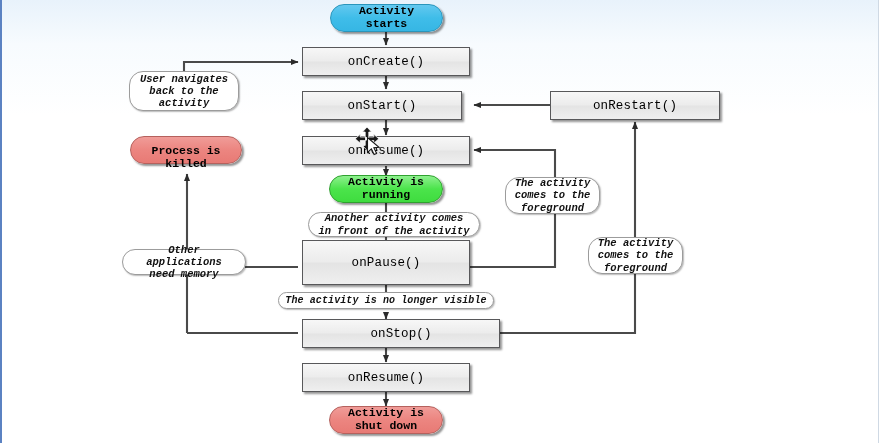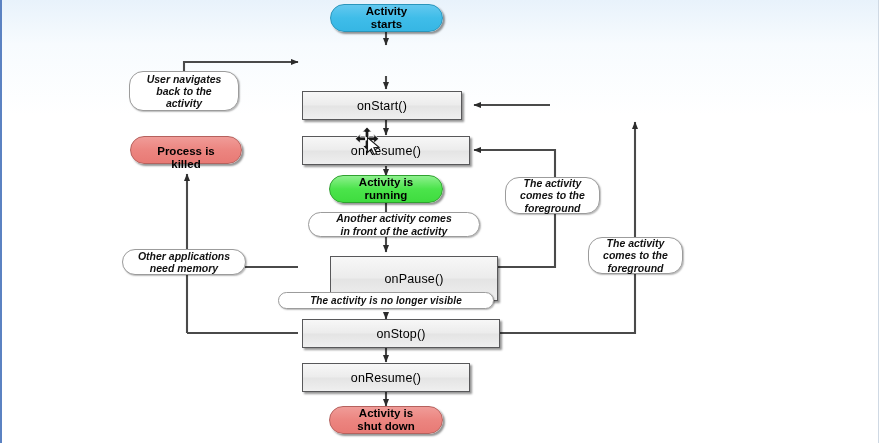--- a/index.html
+++ b/index.html
@@ -6,21 +6,21 @@
     margin: 0;
     padding: 0;
     background: #ffffff;
   }
   #page {
     position: relative;
     width: 879px;
     height: 443px;
     overflow: hidden;
     background: linear-gradient(to bottom, #e8f2fb 0%, #f7fbfe 10%, #ffffff 26%, #ffffff 100%);
-    font-family: Liberation Sans, sans-serif;
+    font-family: Liberation Mono, monospace;
     box-sizing: border-box;
     border-left: 2px solid #5b82c2;
     border-right: 1px solid #cfd9e4;
   }
   #canvas {
     position: absolute;
     inset: 0;
   }
   svg.wires {
     position: absolute;
@@ -147,41 +147,47 @@
         <path d="M296,333 L185,333"></path>
         <path d="M296,267 L243,267"></path>
       </g>
     </svg>
 
     <div class="node pill start" style="left:328px; top:4px; width:113px; height:28px;">
       <span style="white-space:pre-line;">Activity
 starts</span>
     </div>
 
+    <div class="node method" style="left:300px; top:47px; width:168px; height:29px;">
+      <span>onCreate()</span>
+    </div>
 
     <div class="node method" style="left:300px; top:91px; width:160px; height:29px;">
       <span>onStart()</span>
     </div>
 
+    <div class="node method" style="left:548px; top:91px; width:170px; height:29px;">
+      <span>onRestart()</span>
+    </div>
 
     <div class="node method" style="left:300px; top:136px; width:168px; height:29px;">
       <span>onResume()</span>
     </div>
 
     <div class="node pill running" style="left:327px; top:175px; width:114px; height:28px;">
       <span style="white-space:pre-line;">Activity is
 running</span>
     </div>
 
     <div class="node pill killed" style="left:128px; top:136px; width:112px; height:28px;">
       <span style="white-space:pre-line;margin-top:16px;">Process is
 killed</span>
     </div>
 
-    <div class="node method" style="left:300px; top:256px; width:168px; height:45px;margin-left:28px;">
+    <div class="node method" style="left:300px; top:240px; width:168px; height:45px;">
       <span>onPause()</span>
     </div>
 
     <div class="node method" style="left:300px; top:319px; width:198px; height:29px;">
       <span>onStop()</span>
     </div>
 
     <div class="node method" style="left:300px; top:363px; width:168px; height:29px;">
       <span>onResume()</span>
     </div>

